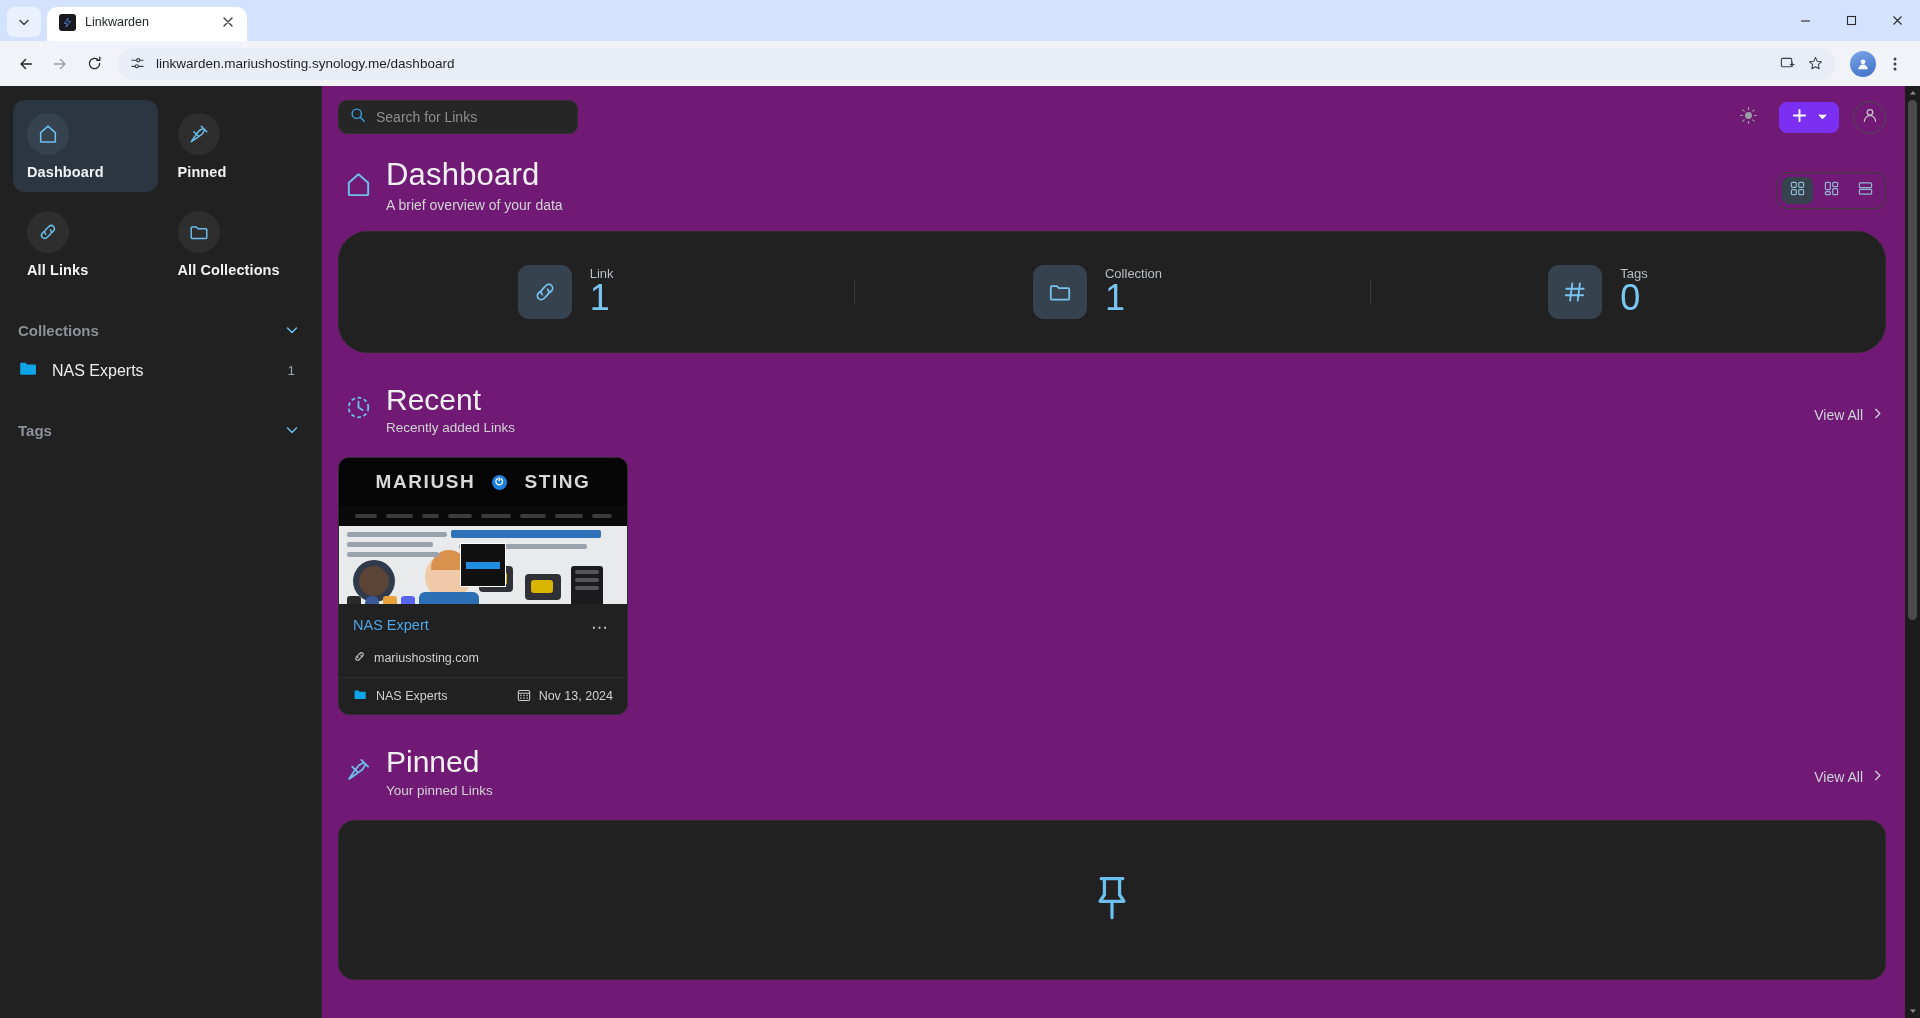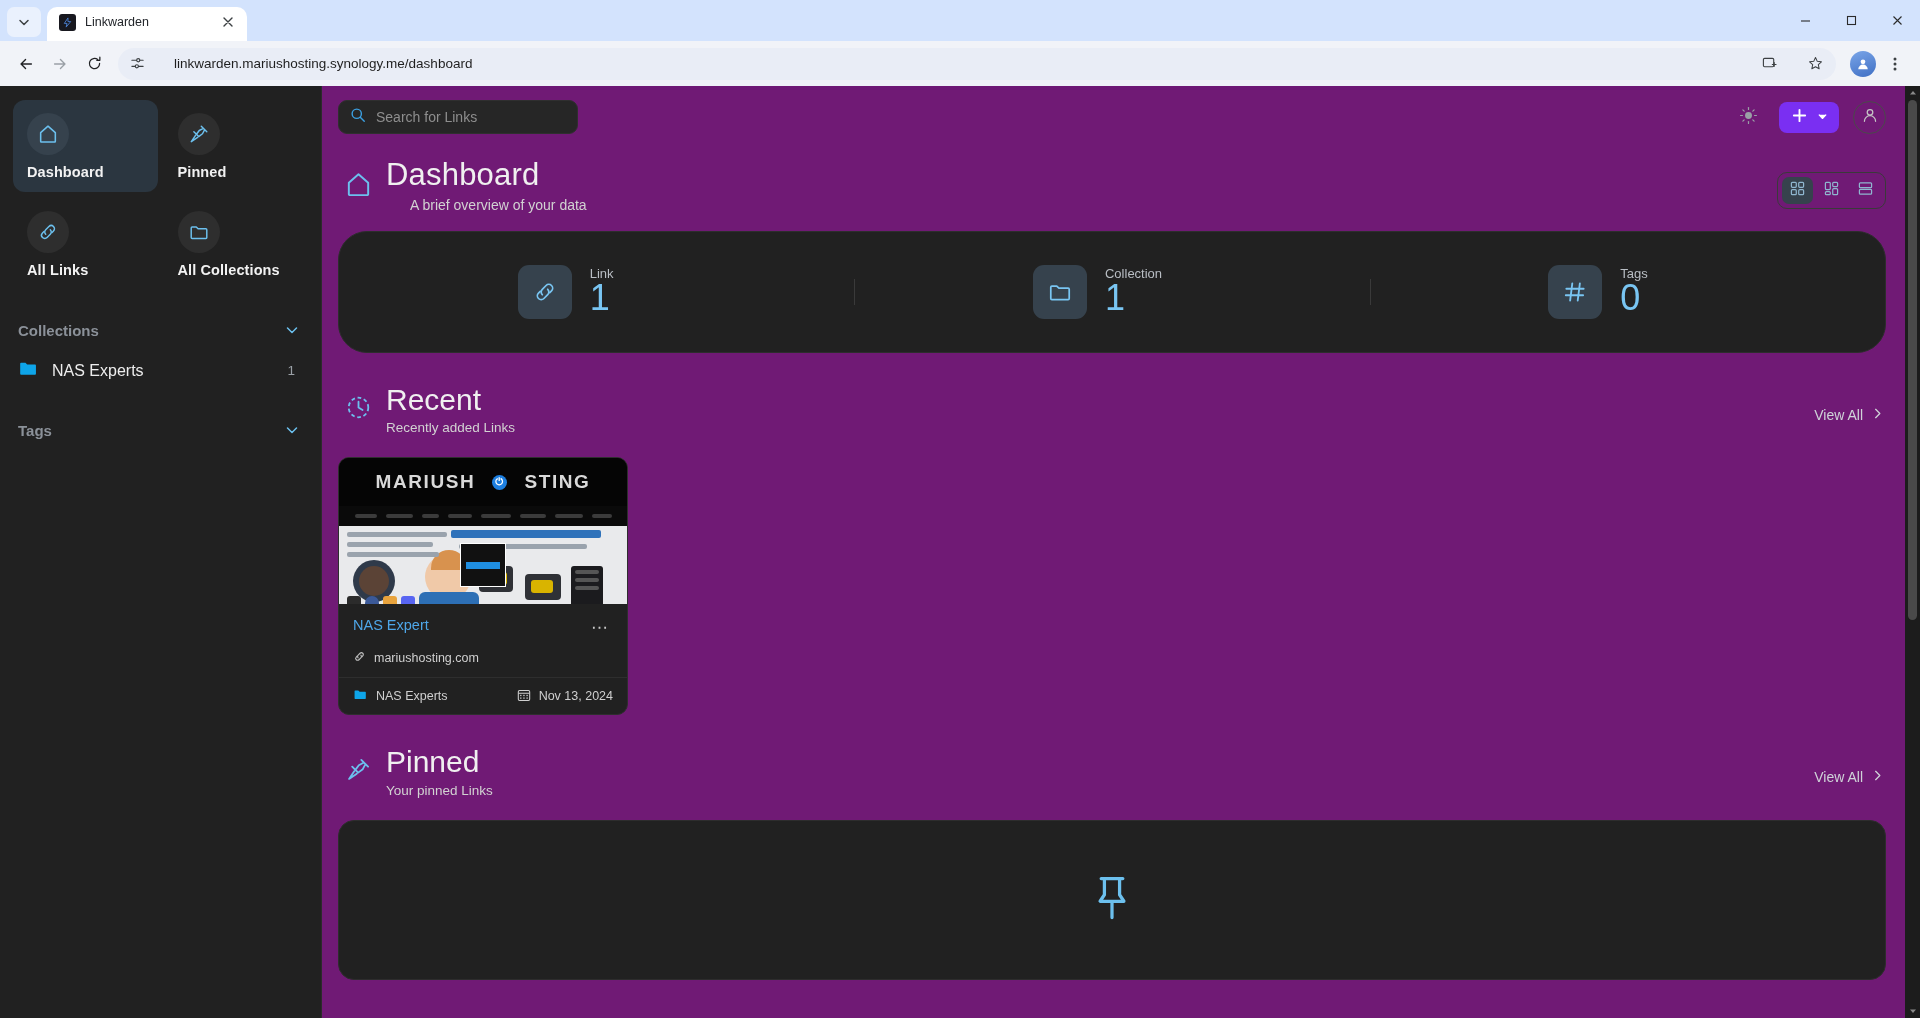--- a/index.html
+++ b/index.html
@@ -76,21 +76,21 @@
   }
   .omnibox {
     flex: 1 1 auto;
     height: 32px;
     background: #e9edf6;
     border-radius: 16px;
     display: flex;
     align-items: center;
     padding: 0 12px 0 10px;
     margin: 0 8px 0 6px;
-    gap: 28px;
+    gap: 10px;
   }
   .omnibox-url {
     font-size: 13.5px;
     color: #1f1f1f;
     flex: 1 1 auto;
     white-space: nowrap;
     overflow: hidden;
   }
   .omnibox-icon { display:flex; align-items:center; justify-content:center; width:18px; height:18px; flex:0 0 auto;}
   .profile-pill {
@@ -223,21 +223,21 @@
   .content { padding: 0 34px 0 16px; height: calc(100% - 62px); overflow: hidden; }
 
   .page-head {
     display: flex;
     align-items: flex-start;
     padding: 10px 0 18px 0;
   }
   .page-head-icon { width: 40px; display:flex; align-items:center; justify-content:center; padding-top:12px;}
   .page-head-text { flex: 1 1 auto; padding-left: 8px; }
   .page-title { font-size: 31px; font-weight: 400; color: #f0f0f0; line-height: 1.12; letter-spacing:.2px;}
-  .page-sub { font-size: 14px; color: #d2d2d2; margin-top: 4px; margin-left: 24px; }
+  .page-sub { font-size: 14px; color: #d2d2d2; margin-top: 4px; }
 
   .view-toggle {
     display: flex;
     align-items: center;
     gap: 3px;
     border: 1px solid #3a3a3a;
     border-radius: 10px;
     padding: 4px;
     margin-top: 14px;
   }

